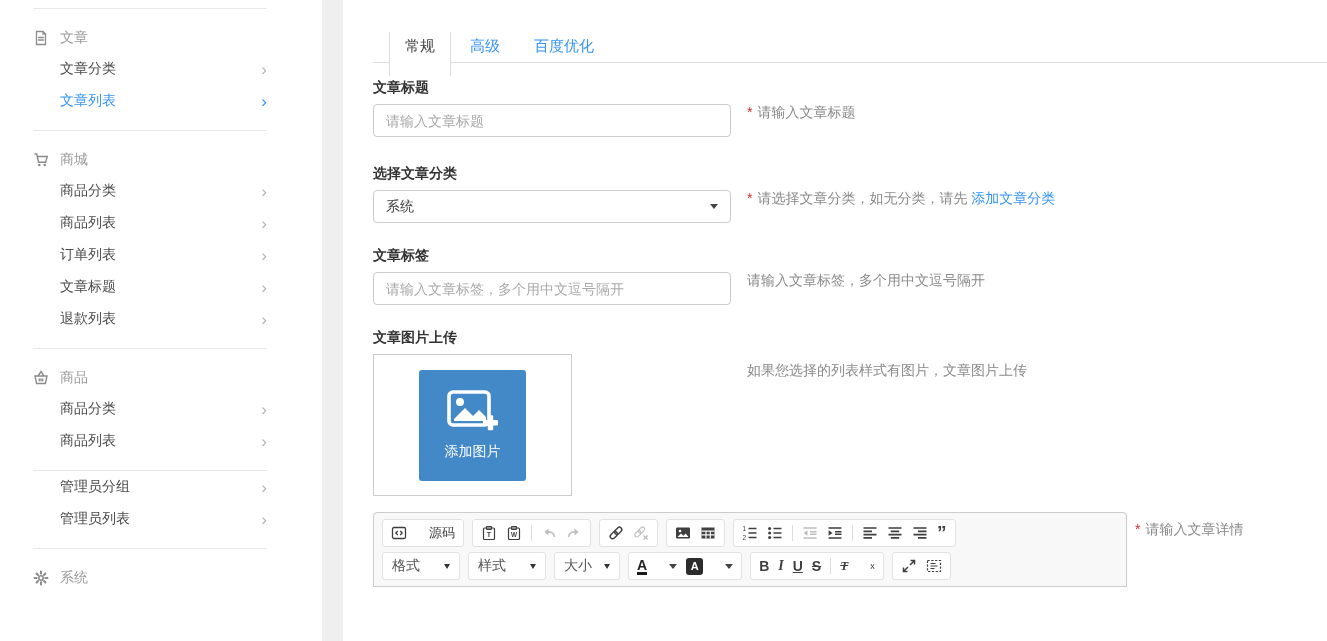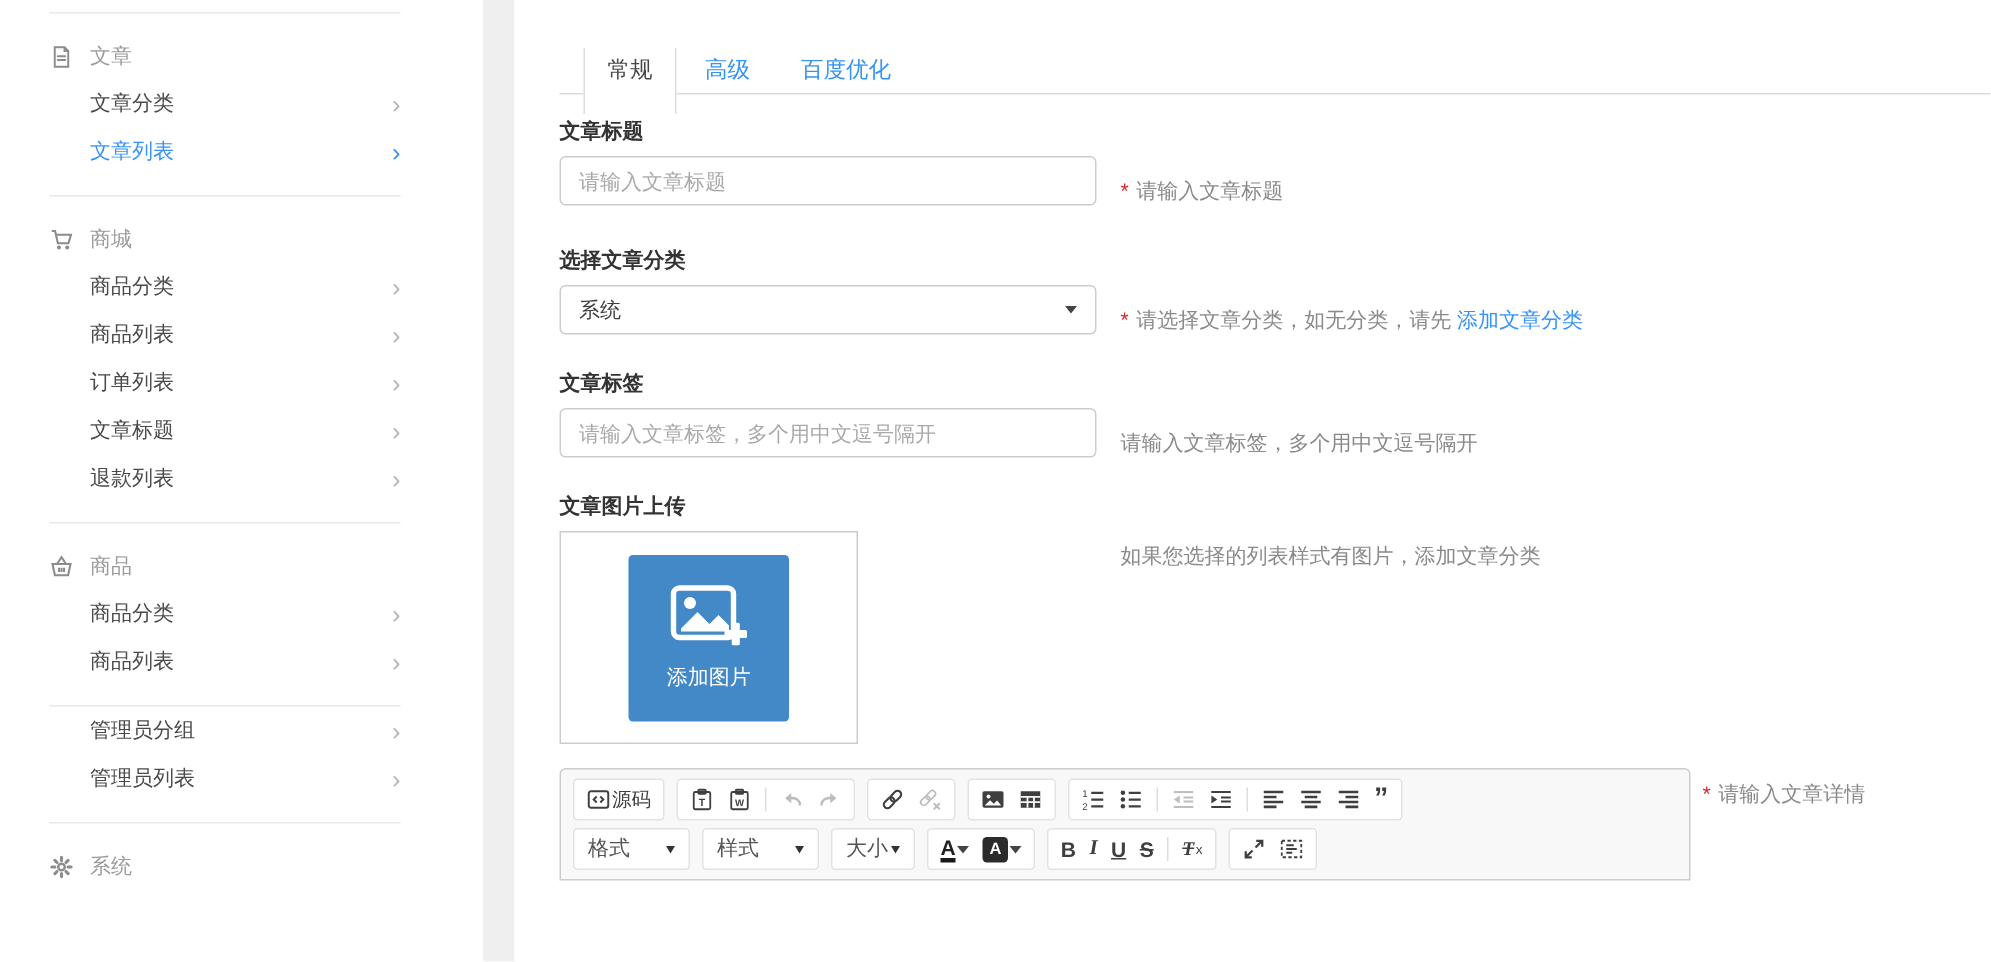--- a/index.html
+++ b/index.html
@@ -21,21 +21,21 @@
 
   
   .main { position:absolute; left:343px; top:0; width:984px; height:641px; background:#fff; }
   .tabbar { position:relative; height:38px; display:flex; padding-left:46px;margin-top:32px; }
   .tabline { position:absolute; left:30px; right:0; top:30px; height:1px; background:#dcdcdc; z-index:1; }
   .tab { position:relative; z-index:2; height:44px; padding:5px 15px 0; font-size:15px; color:#3593f5; cursor:pointer; margin-right:4px; }
   .tab.active { color:#484848; background:#fff; border-left:1px solid #ddd; border-right:1px solid #ddd; }
 
   .form { padding:7px 0 0 30px; }
   .f-label { font-weight:700; color:#333; line-height:20px; margin-bottom:7px; }
-  .f-row { display:flex; align-items:flex-end; }
+  .f-row { display:flex; align-items:flex-start; }
   .f-row.top { align-items:flex-start; }
   .f-group.g1 { margin-bottom:26px; } .f-group.g2 { margin-bottom:22px; }
   .f-group.g3 { margin-bottom:16px; } .f-group.g4 { margin-bottom:8px; }
 
   .t-input { width:358px; height:33px; border:1px solid #ccc; border-radius:4px; padding:0 12px; font-size:14px; color:#444; outline:none; font-family:inherit; }
   .t-input::placeholder { color:#a9a9a9; }
 
   .sel { width:358px; height:33px; border:1px solid #ccc; border-radius:4px; padding:0 12px; display:flex; align-items:center; justify-content:space-between; cursor:pointer; color:#3f3f3f; background:#fff; }
   .caret-dn { width:0; height:0; border-left:4px solid transparent; border-right:4px solid transparent; border-top:5px solid #444; }
 
@@ -48,25 +48,25 @@
   
   .upload-box { width:199px; height:142px; border:1px solid #ccc; background:#fff; display:flex; align-items:center; justify-content:center; }
   .add-image { width:107px; height:111px; background:#4389c8; border:none; border-radius:3px; display:flex; flex-direction:column; align-items:center; justify-content:center; gap:8px; cursor:pointer; }
   .add-image span { color:#fff; font-size:14px; }
 
   
   .editor { width:754px; }
   .ed-toolbar { border:1px solid #ccc; border-radius:4px 4px 0 0; background:#f8f8f8; padding:6px 8px 1px; }
   .tb-row { display:flex; flex-wrap:nowrap; }
   .tb-group { display:inline-flex; align-items:center; gap:9px; background:#fff; border:1px solid #e2e2e2; border-radius:3px; padding:4px 8px; margin:0 8px 5px 0; height:28px; }
-  .tb-btn { display:inline-flex; align-items:center; gap:1px; background:none; border:none; cursor:pointer; color:#3f3f3f; font-size:13px; padding:0; font-family:inherit; }
+  .tb-btn { display:inline-flex; align-items:center; gap:22px; background:none; border:none; cursor:pointer; color:#3f3f3f; font-size:13px; padding:0; font-family:inherit; }
   .tb-btn.disabled { color:#bdbdbd; cursor:default; }
   .tb-sep { width:1px; height:16px; background:#ddd; }
   .combo { display:inline-flex; align-items:center; justify-content:space-between; background:#fff; border:1px solid #e2e2e2; border-radius:3px; height:28px; padding:0 9px; margin:0 8px 5px 0; color:#555; cursor:pointer; }
-  .combo.w86 { width:78px; } .combo.w66 { width:56px;text-align:center; }
+  .combo.w86 { width:78px; } .combo.w66 { width:66px;text-align:center; }
   .combo .caret-dn { border-top-color:#333; border-left-width:3.5px; border-right-width:3.5px; }
   .colA { font-weight:700; font-size:14px; color:#222; border-bottom:3px solid #1a1a1a; line-height:14px; }
   .colBadge { width:17px; height:17px; background:#2b2b2b; color:#fff; border-radius:3px; font-weight:700; font-size:11px; display:inline-flex; align-items:center; justify-content:center; }
   .fmt-b { font-weight:700; font-size:14px; }
   .fmt-i { font-style:italic; font-family:"Liberation Serif","DejaVu Serif",serif; font-weight:700; font-size:14px; }
   .fmt-u { text-decoration:underline; font-weight:700; font-size:14px; }
   .fmt-s { text-decoration:line-through; font-weight:700; font-size:14px; }
   .fmt-tx i { font-family:"Liberation Serif","DejaVu Serif",serif; text-decoration:line-through; font-weight:700; }
   .fmt-tx sub { font-size:9px; }
   .quote-g { font-weight:700; font-size:19px; line-height:10px; height:12px; }
@@ -238,21 +238,21 @@
                 <rect x="4" y="3" width="40" height="33" rx="4" fill="none" stroke="#fff" stroke-width="3.6"></rect>
                 <circle cx="15" cy="13" r="4" fill="#fff"></circle>
                 <path d="M9 30 L20 19 L28 27 L34 21 L41 28 L41 32 L9 32 Z" fill="#fff"></path>
                 <rect x="38" y="31" width="15" height="5.4" rx="1" fill="#fff"></rect>
                 <rect x="42.8" y="26.2" width="5.4" height="15" rx="1" fill="#fff"></rect>
               </svg>
               <span>添加图片</span>
             </button>
           </div>
           <div class="hint img-hint">
-            <span>如果您选择的列表样式有图片，添加文章分类</span>
+            <span>如果您选择的列表样式有图片，文章图片上传</span>
           </div>
         </div>
       </div>
 
       <div class="f-group g4">
         <div class="f-row top">
           <div class="editor">
             <div class="ed-toolbar">
 
               <div class="tb-row">

